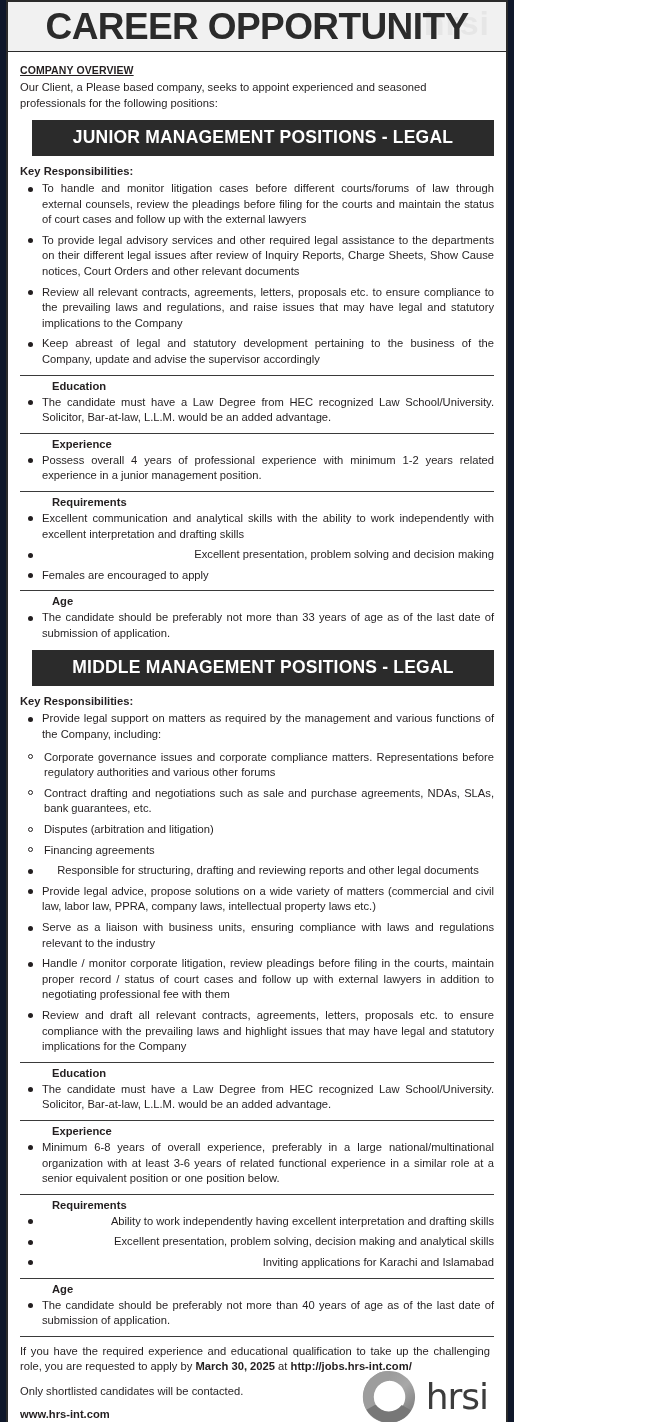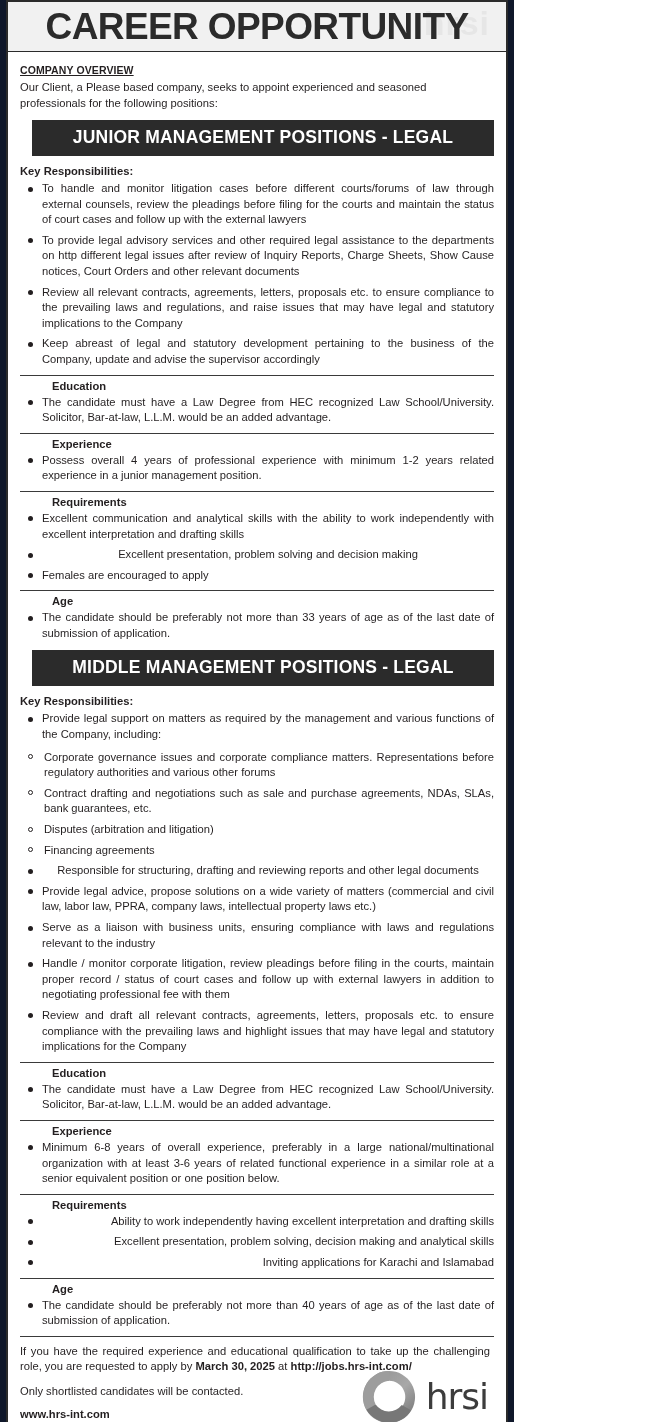--- a/index.html
+++ b/index.html
@@ -238,42 +238,42 @@
       
       <div class="sec-label">COMPANY OVERVIEW</div>
       <p class="intro">Our Client, a Please based company, seeks to appoint experienced and seasoned professionals for the following positions:</p>
 
       
       <div class="banner">JUNIOR MANAGEMENT POSITIONS - LEGAL</div>
 
       <div class="subhead">Key Responsibilities:</div>
       <ul class="bl">
         <li>To handle and monitor litigation cases before different courts/forums of law through external counsels, review the pleadings before filing for the courts and maintain the status of court cases and follow up with the external lawyers</li>
-        <li>To provide legal advisory services and other required legal assistance to the departments on http different legal issues after review of Inquiry Reports, Charge Sheets, Show Cause notices, Court Orders and other relevant documents</li>
+        <li>To provide legal advisory services and other required legal assistance to the departments on their different legal issues after review of Inquiry Reports, Charge Sheets, Show Cause notices, Court Orders and other relevant documents</li>
         <li>Review all relevant contracts, agreements, letters, proposals etc. to ensure compliance to the prevailing laws and regulations, and raise issues that may have legal and statutory implications to the Company</li>
         <li>Keep abreast of legal and statutory development pertaining to the business of the Company, update and advise the supervisor accordingly</li>
       </ul>
 
       <div class="rule"></div>
       <div class="blk-head">Education</div>
       <ul class="bl">
         <li>The candidate must have a Law Degree from HEC recognized Law School/University. Solicitor, Bar-at-law, L.L.M. would be an added advantage.</li>
       </ul>
 
       <div class="rule"></div>
       <div class="blk-head">Experience</div>
       <ul class="bl">
         <li>Possess overall 4 years of professional experience with minimum 1-2 years related experience in a junior management position.</li>
       </ul>
 
       <div class="rule"></div>
       <div class="blk-head">Requirements</div>
       <ul class="bl">
         <li>Excellent communication and analytical skills with the ability to work independently with excellent interpretation and drafting skills</li>
-        <li class="left" style="text-align:center">Excellent presentation, problem solving and decision making</li>
+        <li class="left" style="text-align:right">Excellent presentation, problem solving and decision making</li>
         <li class="left" style="text-align:left">Females are encouraged to apply</li>
       </ul>
 
       <div class="rule"></div>
       <div class="blk-head">Age</div>
       <ul class="bl">
         <li>The candidate should be preferably not more than 33 years of age as of the last date of submission of application.</li>
       </ul>
 
       

